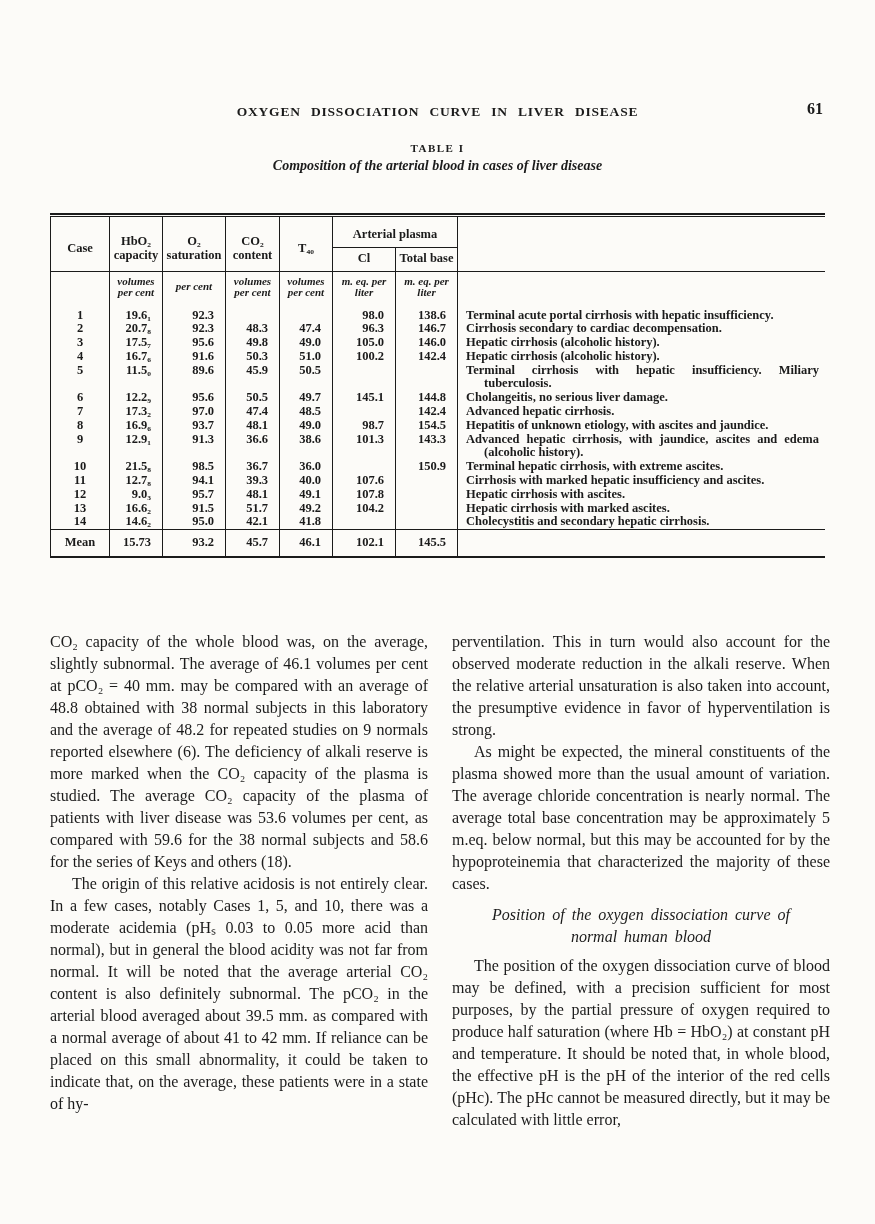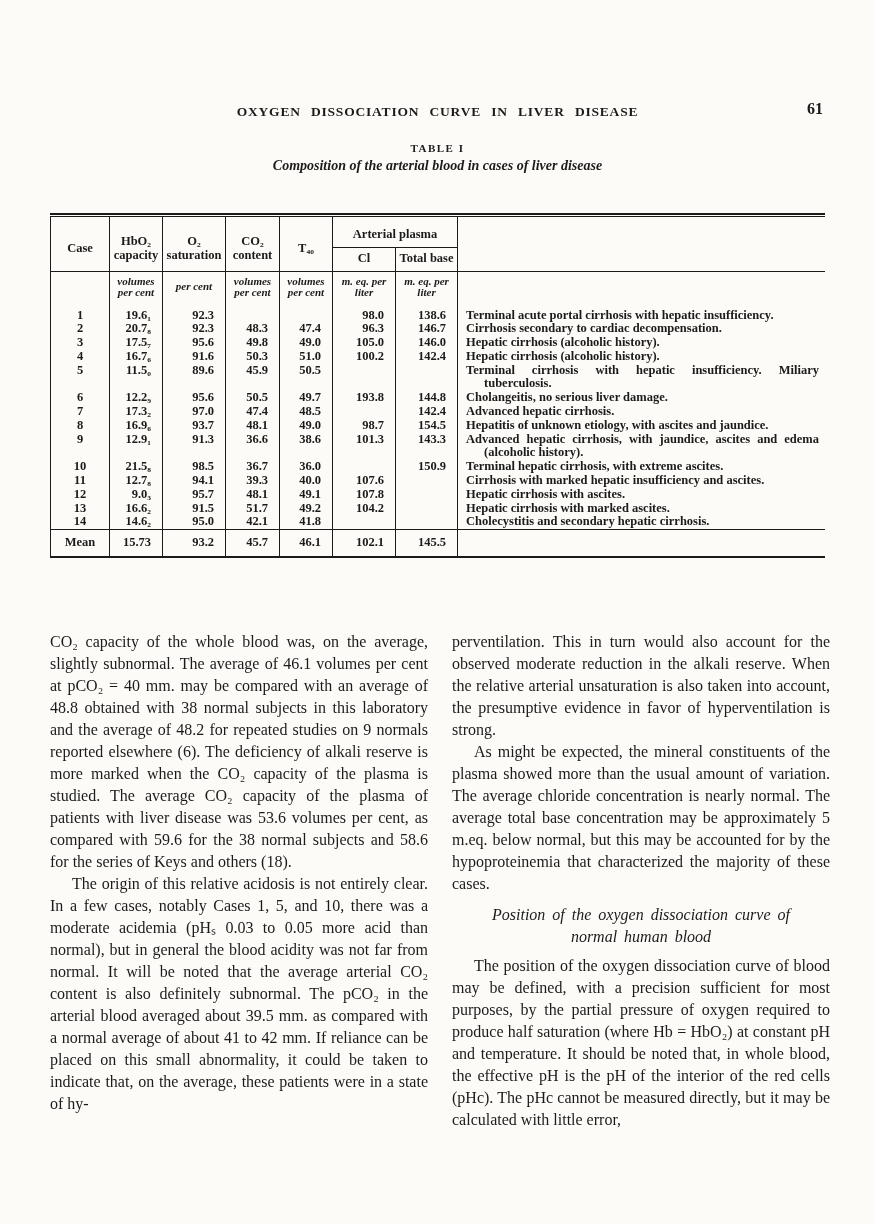--- a/index.html
+++ b/index.html
@@ -153,21 +153,21 @@
       <td class="c-num"></td>
       <td class="c-num"></td>
       <td class="c-dx">Terminal cirrhosis with hepatic insufficiency. Miliary tuberculosis.</td>
     </tr>
           <tr>
       <td class="c-case">6</td>
       <td class="c-num">12.2₉</td>
       <td class="c-num">95.6</td>
       <td class="c-num">50.5</td>
       <td class="c-num">49.7</td>
-      <td class="c-num">193.8</td>
+      <td class="c-num">145.1</td>
       <td class="c-num">144.8</td>
       <td class="c-dx">Cholangeitis, no serious liver damage.</td>
     </tr>
           <tr>
       <td class="c-case">7</td>
       <td class="c-num">17.3₂</td>
       <td class="c-num">97.0</td>
       <td class="c-num">47.4</td>
       <td class="c-num">48.5</td>
       <td class="c-num"></td>

